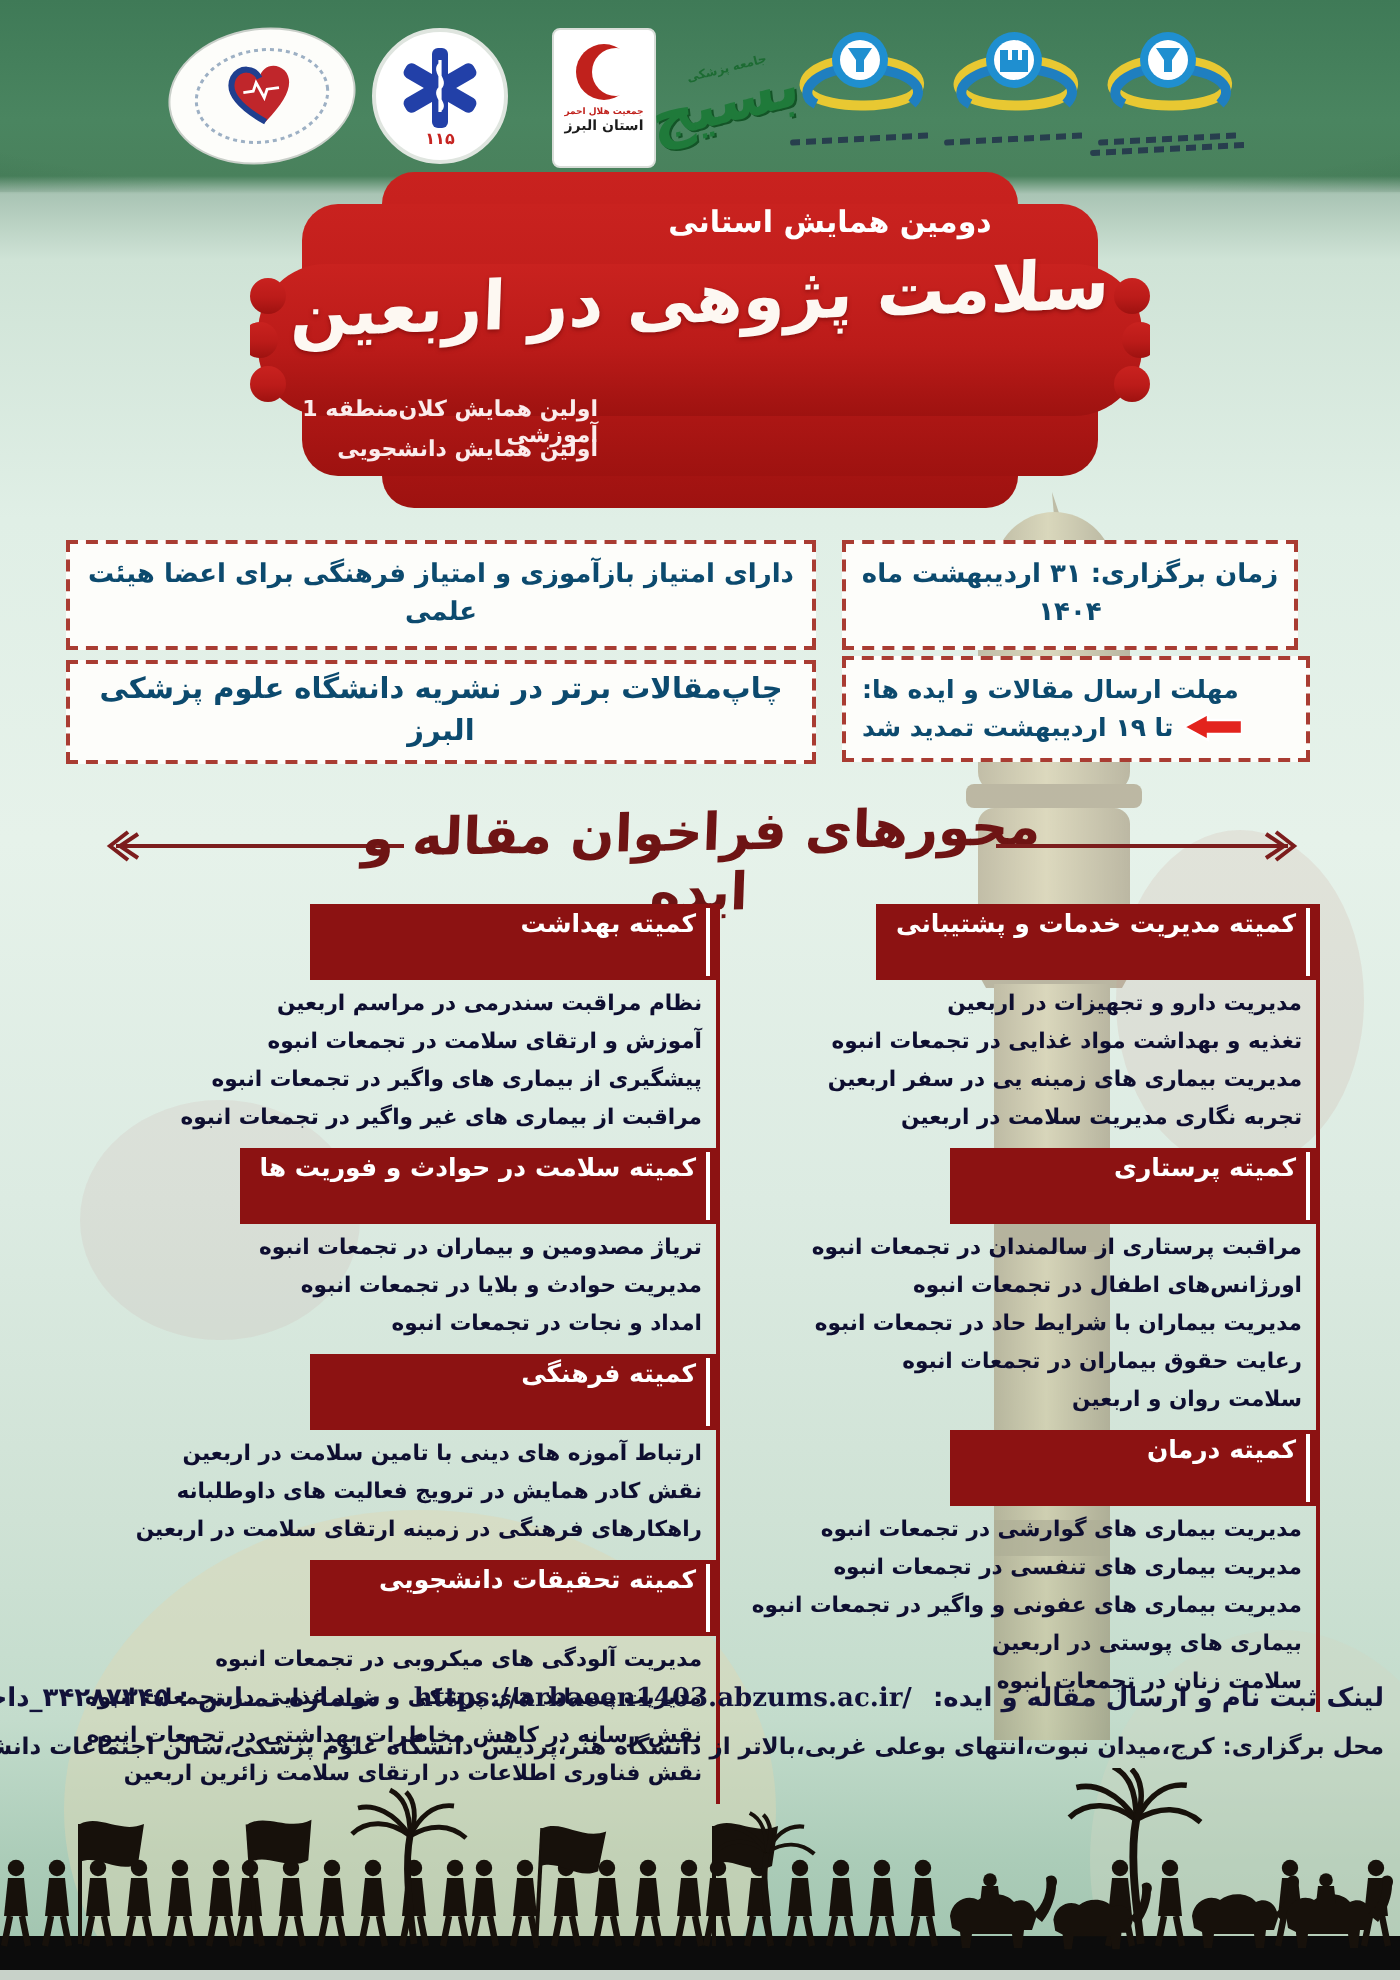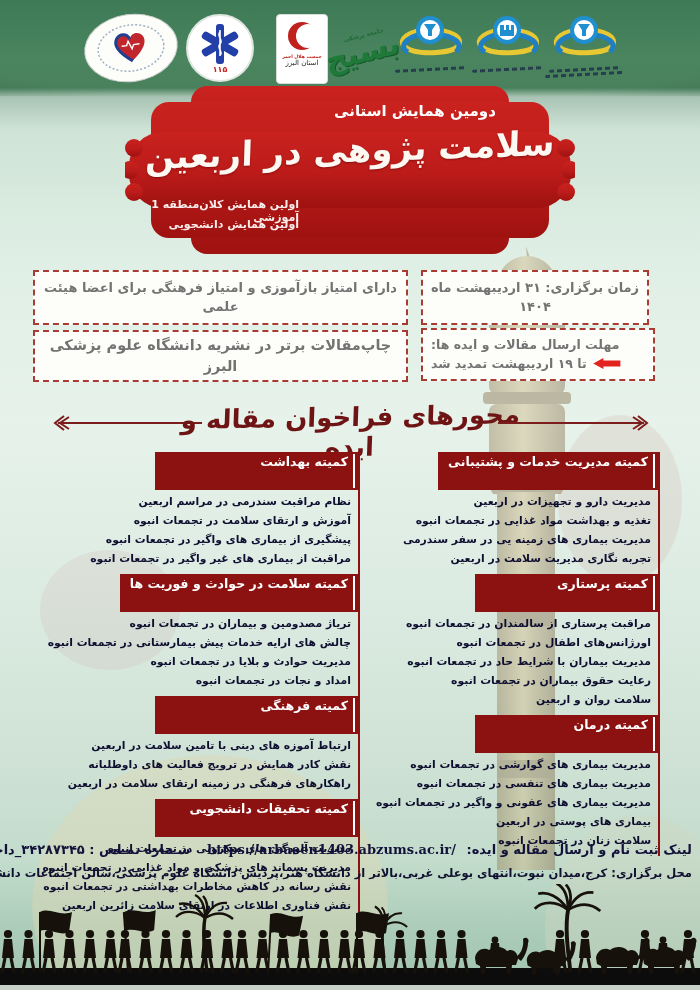--- a/index.html
+++ b/index.html
@@ -17,21 +17,21 @@
   
   .logo{position:absolute;top:10px;}
   .logo-oval{left:84px;top:14px;width:92px;height:66px;background:#fdfdfa;border-radius:50%;
     transform:rotate(-8deg);border:1px solid #c9cfc9;display:flex;align-items:center;justify-content:center;}
   .logo-ems{left:186px;top:14px;width:64px;height:64px;background:#fff;border-radius:50%;
     border:2px solid #dfe5df;display:flex;flex-direction:column;align-items:center;justify-content:center;}
   .ems-num{color:#c62421;font-size:8px;font-weight:bold;line-height:8px;}
   .logo-crescent{left:276px;top:14px;width:52px;height:70px;background:#fff;border:1px solid #d8ddd8;
     border-radius:4px;display:flex;flex-direction:column;align-items:center;padding-top:4px;box-sizing:border-box;}
   .rc-line1{color:#c0211c;font-size:5px;font-weight:bold;white-space:nowrap;transform:scale(.9);}
-  .rc-line2{color:#1c1c1c;font-size:7px;font-weight:normal;white-space:nowrap;}
+  .rc-line2{color:#1c1c1c;font-size:7px;font-weight:bold;white-space:nowrap;}
   .logo-basij{left:336px;top:8px;width:54px;height:80px;display:flex;flex-direction:column;align-items:center;justify-content:center;}
   .basij-sub{color:#1d6b33;font-size:6px;font-weight:bold;transform:rotate(-14deg);}
   .basij-word{color:#1f7a3a;font-size:30px;font-weight:bold;transform:rotate(-14deg) skewX(-8deg);
     text-shadow:1px 1px 0 #145427;line-height:28px;}
   .logo-univ{width:84px;height:72px;top:12px;display:flex;flex-direction:column;align-items:center;}
   .u1{left:388px;} .u2{left:465px;} .u3{left:542px;}
   .squig{width:70px;height:3px;margin-top:2px;border-radius:2px;opacity:.75;transform:rotate(-3deg);
     background:repeating-linear-gradient(90deg,#1c2748 0 5px,transparent 5px 8px);}
   
   .banner{position:absolute;left:125px;top:86px;width:450px;height:168px;}
@@ -40,21 +40,21 @@
     font-size:15px;font-weight:bold;direction:rtl;}
   .banner-title{position:absolute;top:44px;left:0;width:100%;text-align:center;color:#fdf8f2;
     font-size:34px;font-weight:bold;direction:rtl;transform:rotate(-2deg) skewX(-4deg);
     text-shadow:0 1px 2px rgba(90,0,0,.5);}
   .banner-sub{position:absolute;left:14px;width:160px;text-align:right;color:#fbecec;
     font-size:11px;font-weight:bold;direction:rtl;}
   .sub1{top:112px;} .sub2{top:132px;}
   
   .ibox{position:absolute;background:#fdfdfa;border:2px dashed #a93c32;box-sizing:border-box;
     display:flex;align-items:center;justify-content:center;direction:rtl;font-weight:bold;
-    color:#737373;text-align:center;line-height:1.45;}
+    color:#0c4a6e;text-align:center;line-height:1.45;}
   .box-date{left:421px;top:270px;width:228px;height:55px;font-size:13px;}
   .box-credit{left:33px;top:270px;width:375px;height:55px;font-size:13px;padding:0 8px;}
   .box-deadline{left:421px;top:328px;width:234px;height:53px;font-size:12.5px;flex-direction:column;
     align-items:flex-end;padding:4px 8px;justify-content:center;}
   .box-pub{left:33px;top:330px;width:375px;height:52px;font-size:14.5px;padding:0 8px;}
   .dl-row{display:flex;align-items:center;gap:4px;direction:rtl;}
   .dl-arrow{display:inline-block;}
   
   .sect-title-row{position:absolute;left:0;top:400px;width:700px;height:48px;}
   .sect-line{position:absolute;top:22px;height:2px;background:#7c1d1d;}
@@ -247,21 +247,21 @@
         </g>
       </svg>
     </div>
 
     <div class="col col-right">
         <div class="sec">
           <div class="sec-header">کمیته مدیریت خدمات و پشتیبانی</div>
           <div class="sec-items">
             <div class="sec-item">مدیریت دارو و تجهیزات در اربعین</div>
             <div class="sec-item">تغذیه و بهداشت مواد غذایی در تجمعات انبوه</div>
-            <div class="sec-item">مدیریت بیماری های زمینه یی در سفر سندرمی</div>
+            <div class="sec-item">مدیریت بیماری های زمینه یی در سفر اربعین</div>
             <div class="sec-item">تجربه نگاری مدیریت سلامت در اربعین</div>
           </div>
         </div>
         <div class="sec">
           <div class="sec-header">کمیته پرستاری</div>
           <div class="sec-items">
             <div class="sec-item">مراقبت پرستاری از سالمندان در تجمعات انبوه</div>
             <div class="sec-item">اورژانس‌های اطفال در تجمعات انبوه</div>
             <div class="sec-item">مدیریت بیماران با شرایط حاد در تجمعات انبوه</div>
             <div class="sec-item">رعایت حقوق بیماران در تجمعات انبوه</div>
@@ -286,21 +286,20 @@
             <div class="sec-item">نظام مراقبت سندرمی در مراسم اربعین</div>
             <div class="sec-item">آموزش و ارتقای سلامت در تجمعات انبوه</div>
             <div class="sec-item">پیشگیری از بیماری های واگیر در تجمعات انبوه</div>
             <div class="sec-item">مراقبت از بیماری های غیر واگیر در تجمعات انبوه</div>
           </div>
         </div>
         <div class="sec">
           <div class="sec-header">کمیته سلامت در حوادث و فوریت ها</div>
           <div class="sec-items">
             <div class="sec-item">تریاژ مصدومین و بیماران در تجمعات انبوه</div>
-            <div class="sec-item">چالش های ارایه خدمات پیش بیمارستانی در تجمعات انبوه</div>
             <div class="sec-item">مدیریت حوادث و بلایا در تجمعات انبوه</div>
             <div class="sec-item">امداد و نجات در تجمعات انبوه</div>
           </div>
         </div>
         <div class="sec">
           <div class="sec-header">کمیته فرهنگی</div>
           <div class="sec-items">
             <div class="sec-item">ارتباط آموزه های دینی با تامین سلامت در اربعین</div>
             <div class="sec-item">نقش کادر همایش در ترویج فعالیت های داوطلبانه</div>
             <div class="sec-item">راهکارهای فرهنگی در زمینه ارتقای سلامت در اربعین</div>

